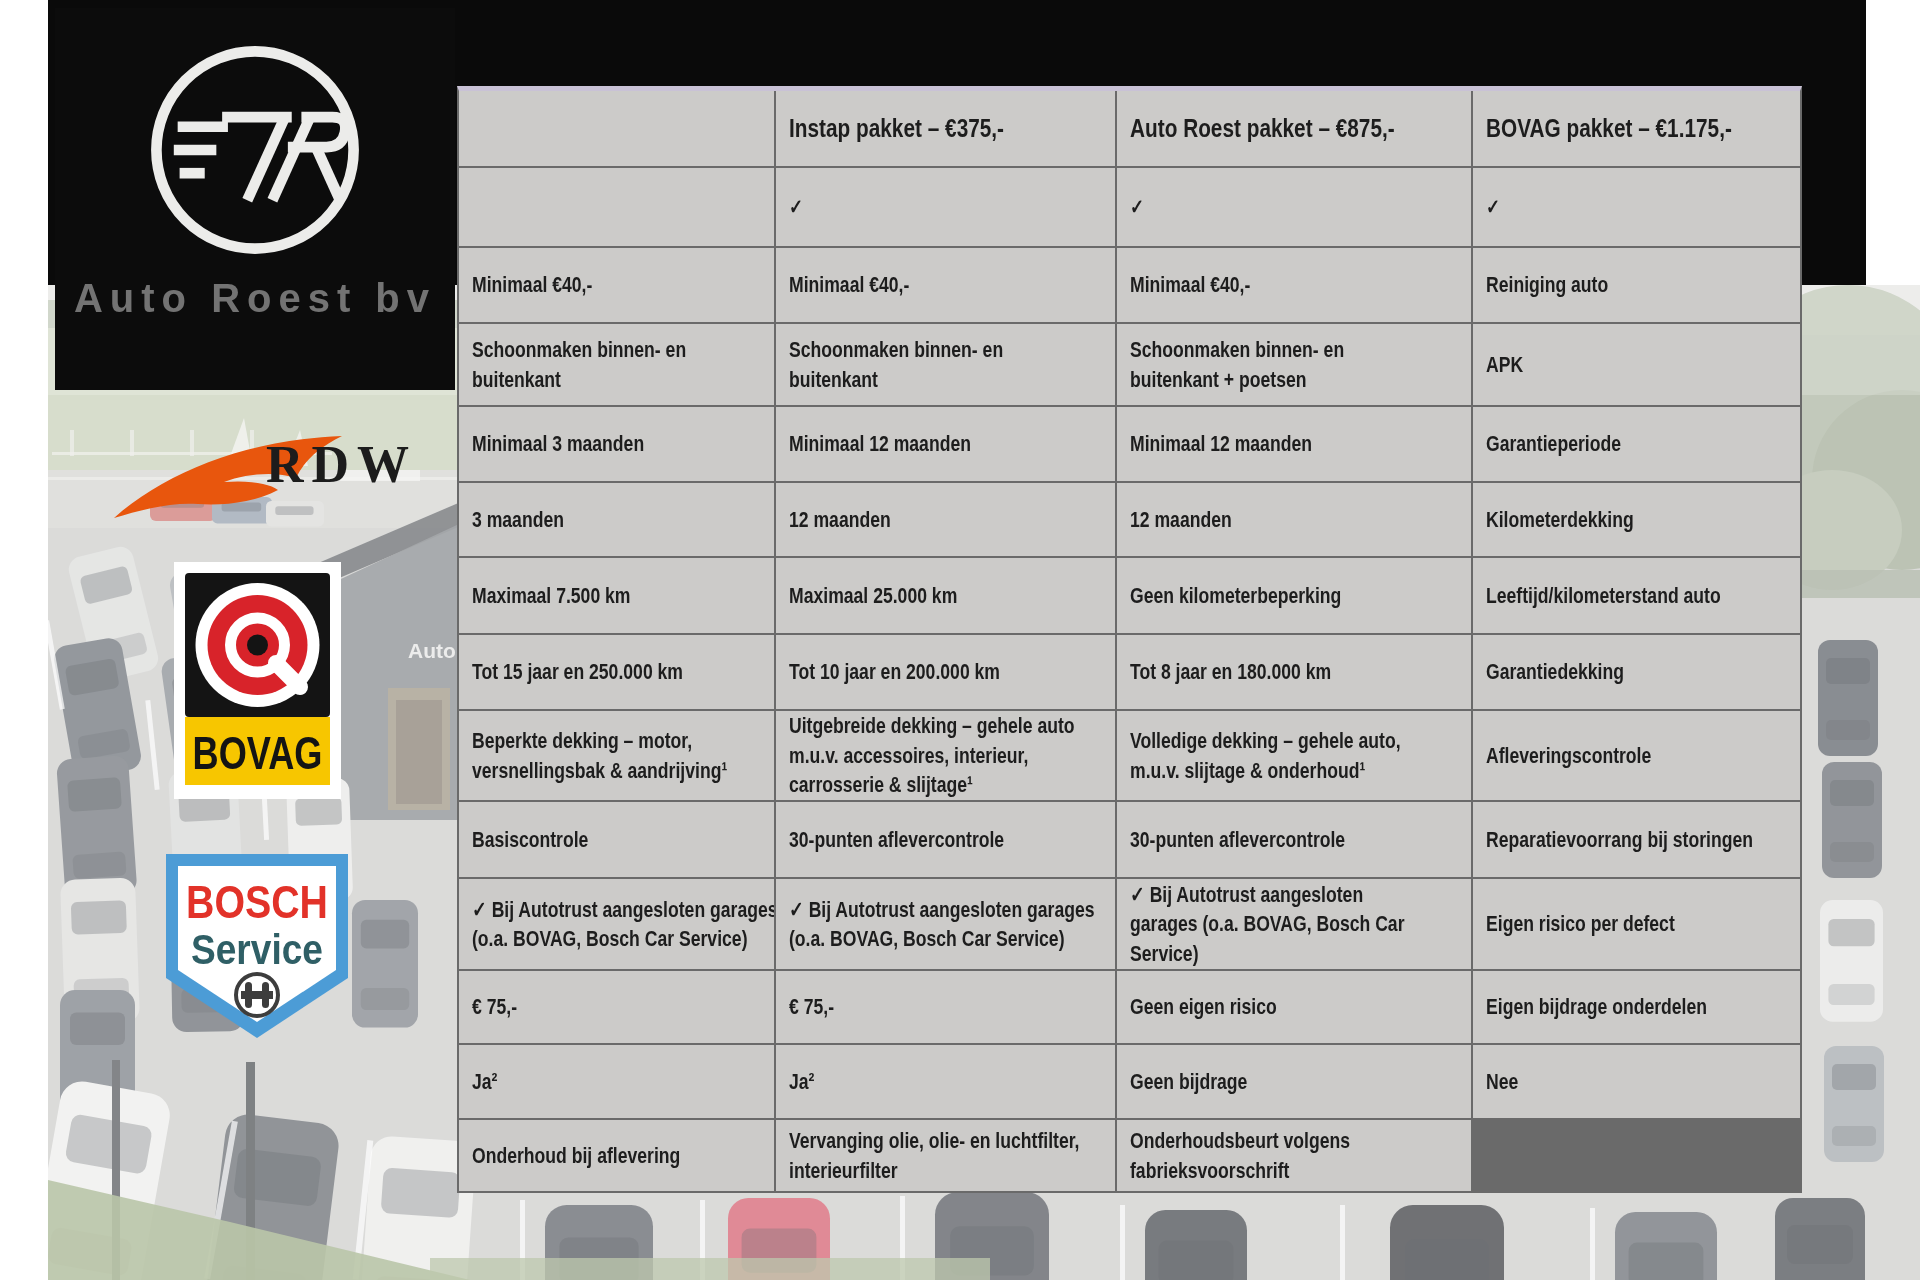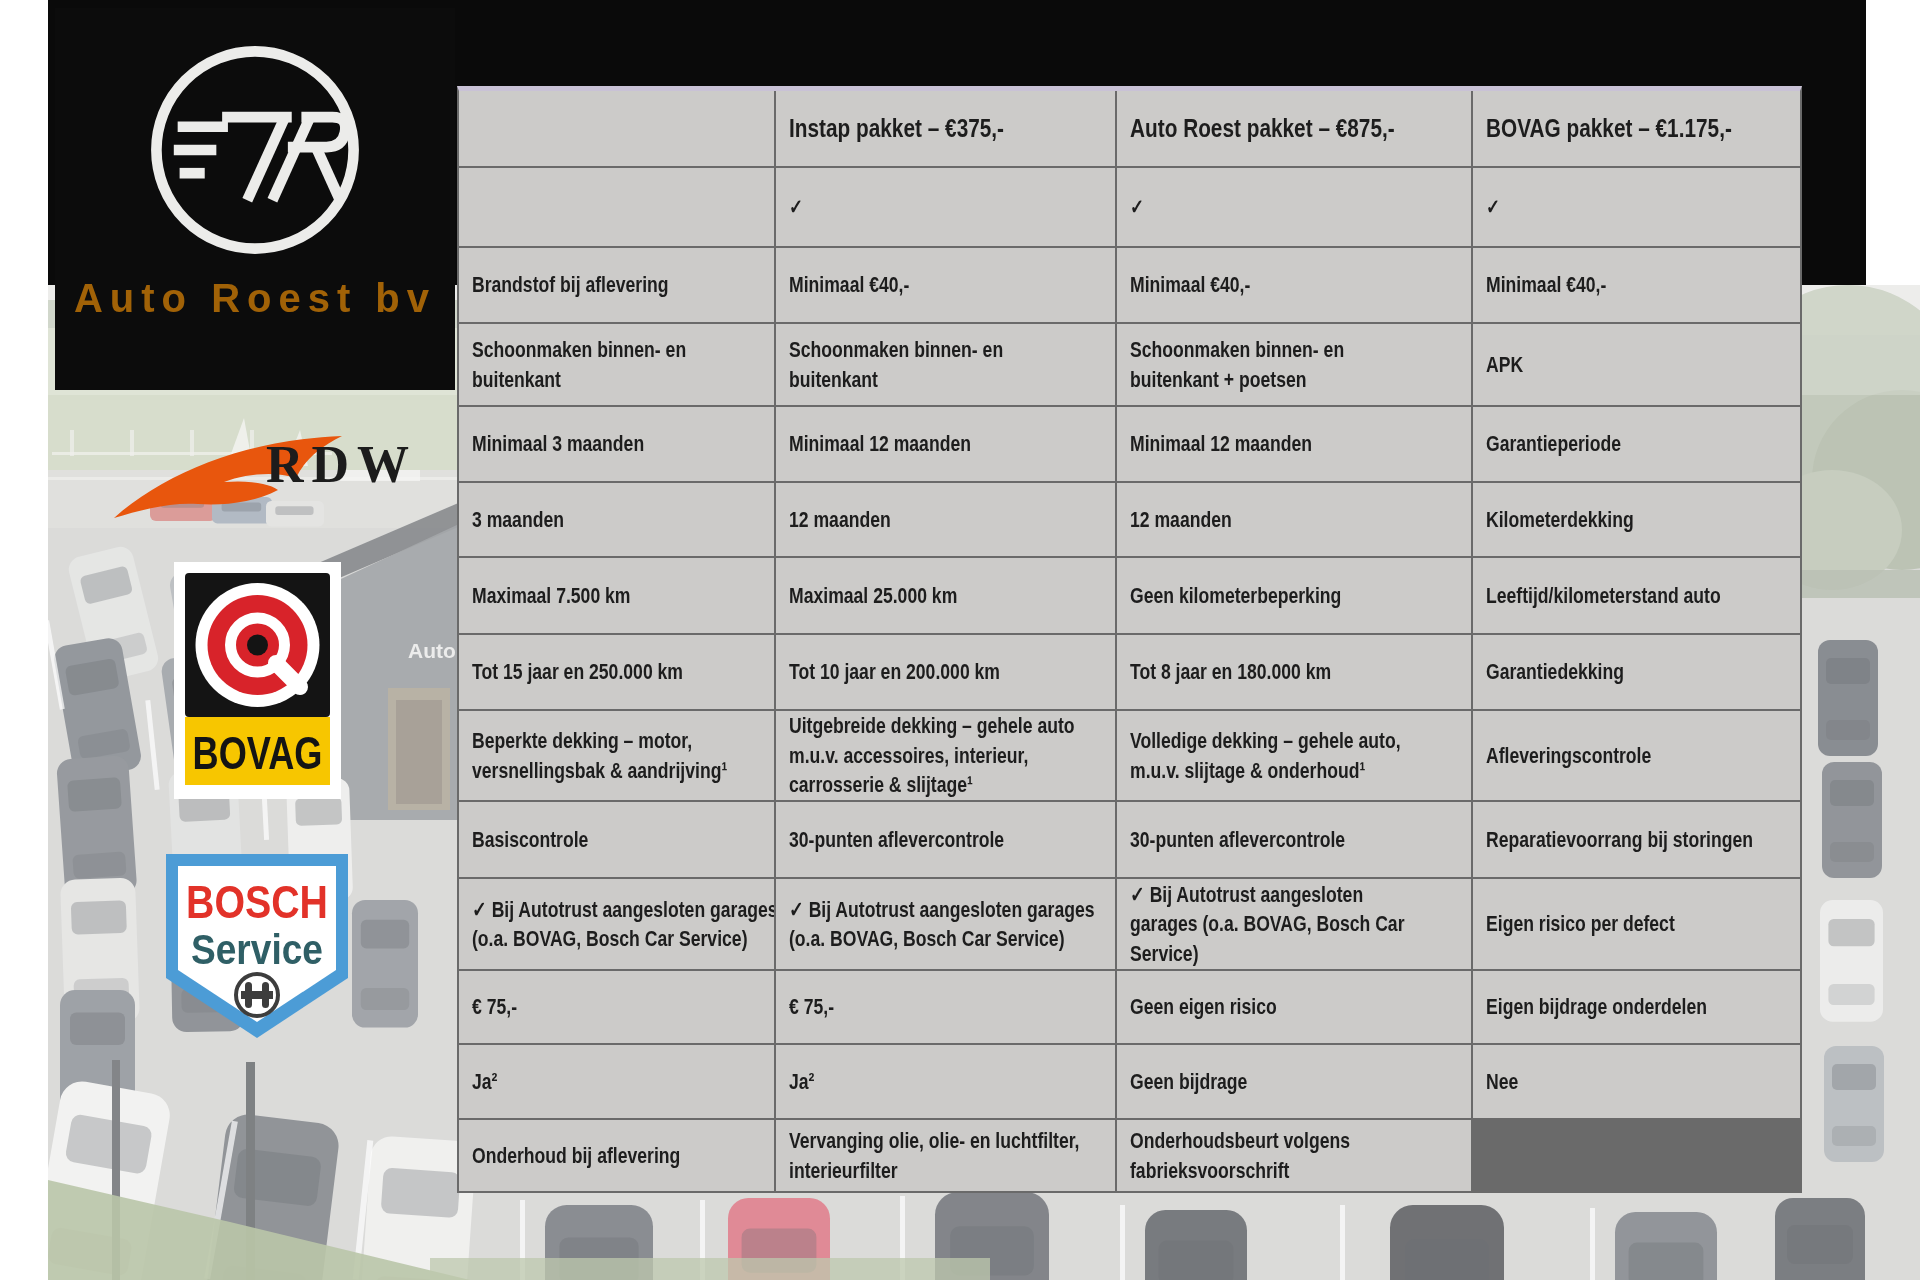--- a/index.html
+++ b/index.html
@@ -4,21 +4,21 @@
 <style>
   html,body{margin:0;padding:0;}
   body{width:1920px;height:1280px;position:relative;overflow:hidden;background:#ffffff;
        font-family:"Liberation Sans", sans-serif;}
   
   #photo{position:absolute;left:0;top:0;width:1920px;height:1280px;pointer-events:none;}
   
   .black-band{position:absolute;left:48px;top:0;width:1818px;height:285px;background:#0a0a0a;}
   .logo-box{position:absolute;left:55px;top:8px;width:400px;height:382px;background:#0c0c0c;}
   .logo-box svg{display:block;margin:26px auto 0 auto;}
-  .brand-name{color:#a16207;font-weight:bold;font-size:40px;letter-spacing:7px;text-align:center;margin-top:10px;white-space:nowrap;}
+  .brand-name{color:#737373;font-weight:bold;font-size:40px;letter-spacing:7px;text-align:center;margin-top:10px;white-space:nowrap;}
   
   .rdw{position:absolute;left:106px;top:428px;width:304px;height:106px;}
   .bovag{position:absolute;left:174px;top:562px;width:167px;height:288px;}
   .bosch{position:absolute;left:156px;top:850px;width:202px;height:194px;text-align:right;}
   
   .pakket-table{position:absolute;left:457px;top:86px;
      display:inline-grid;
      grid-template-columns:315px 339px 354px 327px;
      grid-template-rows:75px 78px 74px 81px 74px 73px 75px 74px 89px 75px 90px 72px 73px 71px;
      gap:2px;background:#6a6a6a;
@@ -219,32 +219,32 @@
       <span class="t">✓</span>
     </div>
   <div class="cell check">
       <span class="t">✓</span>
     </div>
   <div class="cell check">
       <span class="t">✓</span>
     </div>
 
   <div class="cell">
-      <span class="t">Brandstof bij aflevering</span>
-    </div>
-  <div class="cell">
       <span class="t">Minimaal €40,-</span>
     </div>
   <div class="cell">
       <span class="t">Minimaal €40,-</span>
     </div>
   <div class="cell">
       <span class="t">Minimaal €40,-</span>
     </div>
 
+  <div class="cell">
+      <span class="t">Reiniging auto</span>
+    </div>
   <div class="cell">
       <span class="t">Schoonmaken binnen- en
 buitenkant</span>
     </div>
   <div class="cell">
       <span class="t">Schoonmaken binnen- en
 buitenkant</span>
     </div>
   <div class="cell">
       <span class="t">Schoonmaken binnen- en

